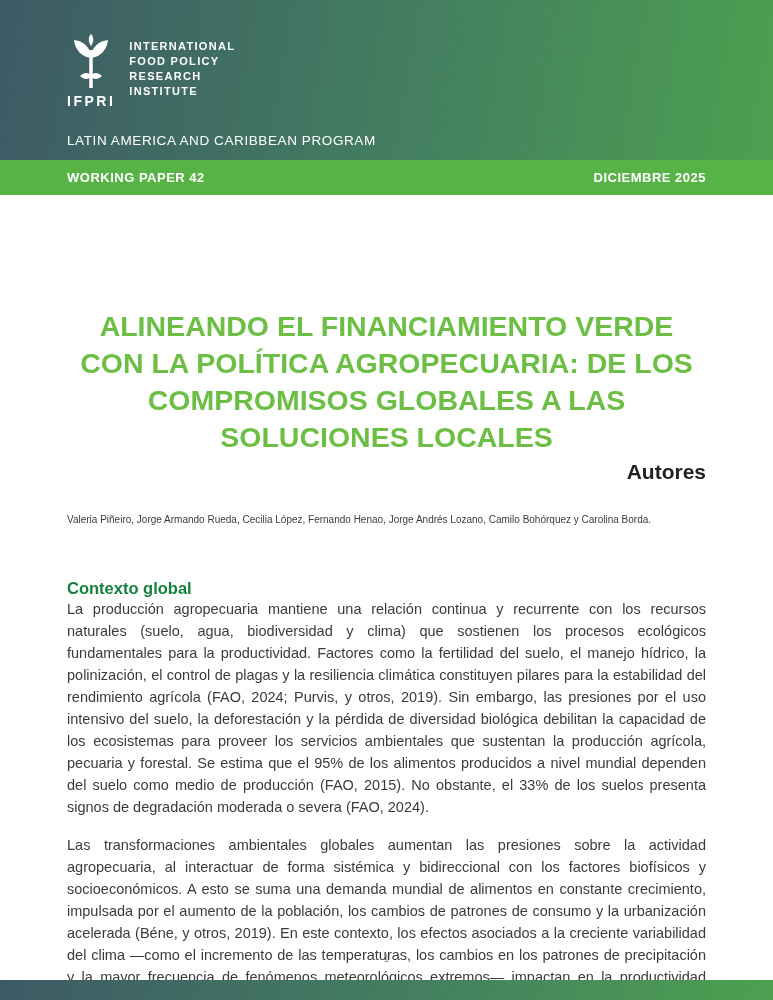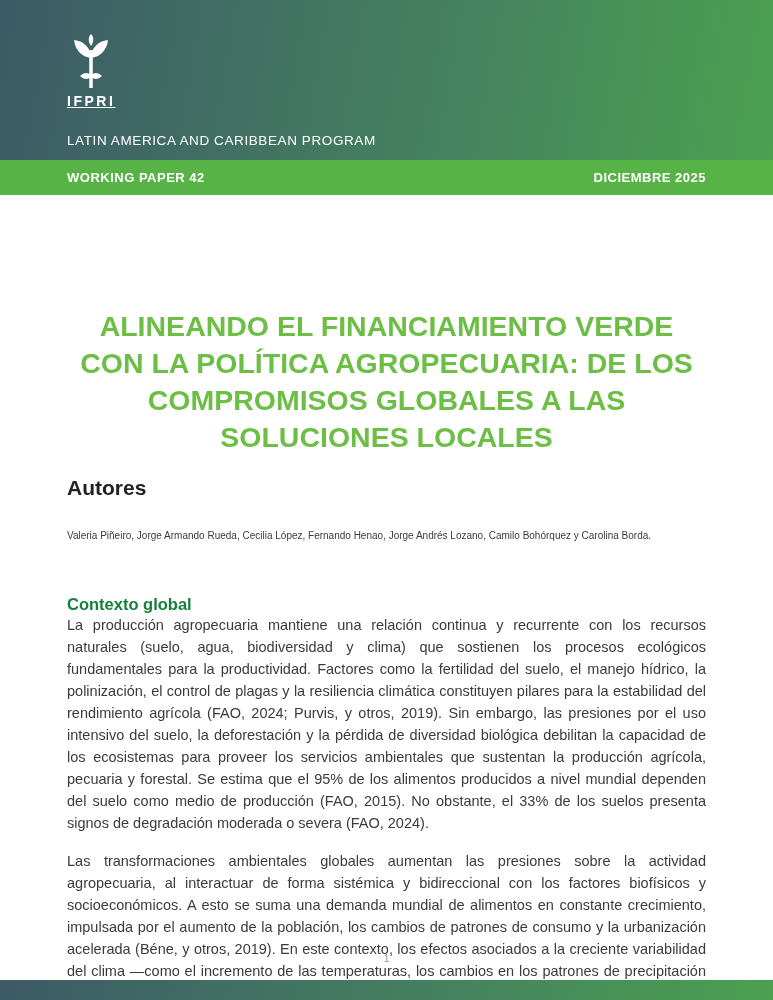--- a/index.html
+++ b/index.html
@@ -26,21 +26,20 @@
     color: #ffffff;
   }
   .logo-block { display: flex; align-items: flex-start; gap: 14px; }
   .logo-left { display: flex; flex-direction: column; align-items: center; }
   .logo-icon svg { display: block; }
   .logo-acronym {
     margin-top: 5px;
     font-size: 14px;
     font-weight: 700;
     letter-spacing: 2.5px;
-    text-decoration: underline;
   }
   .logo-org {
     padding-top: 5px;
     font-size: 11px;
     font-weight: 700;
     letter-spacing: 1.3px;
     line-height: 1.35;
   }
   .program-line {
     font-size: 13.5px;
@@ -70,24 +69,25 @@
   }
   .title {
     margin-top: 113px;
     text-align: center;
     color: #6cbe45;
     font-size: 28.5px;
     font-weight: 700;
     line-height: 1.3;
   }
   .authors-heading {
-    margin-top: 20px;
+    margin-top: 4px;
     font-size: 21px;
     font-weight: 700;
     color: #222222;
+    text-align: right;
   }
   .authors {
     margin-top: 28px;
     font-size: 10px;
     line-height: 1.5;
     color: #3b3b3b;
   }
   .section-heading {
     margin-top: 52px;
     font-size: 16.5px;
@@ -134,20 +134,26 @@
             <path d="M21 54 C21 40 21 30 21 16" stroke="#ffffff" stroke-width="3.5" fill="none"></path>
             <path d="M21 24 C12 23 5 16 4 6 C14 7 21 14 21 24 Z" fill="#ffffff"></path>
             <path d="M21 24 C30 23 37 16 38 6 C28 7 21 14 21 24 Z" fill="#ffffff"></path>
             <path d="M21 12 C18 8 18 3 21 0 C24 3 24 8 21 12 Z" fill="#ffffff"></path>
             <path d="M10 42 C14 38 19 38 21 42 C19 46 14 46 10 42 Z" fill="#ffffff"></path>
             <path d="M32 42 C28 38 23 38 21 42 C23 46 28 46 32 42 Z" fill="#ffffff"></path>
           </svg>
         </span>
         <span class="logo-acronym">IFPRI</span>
       </div>
+      <div class="logo-org">
+        <div>INTERNATIONAL</div>
+        <div>FOOD POLICY</div>
+        <div>RESEARCH</div>
+        <div>INSTITUTE</div>
+      </div>
     </div>
     <div class="program-line">LATIN AMERICA AND CARIBBEAN PROGRAM</div>
   </header>
 
   <div class="band">
     <span>WORKING PAPER 42</span>
     <span>DICIEMBRE 2025</span>
   </div>
 
   <main class="content">

